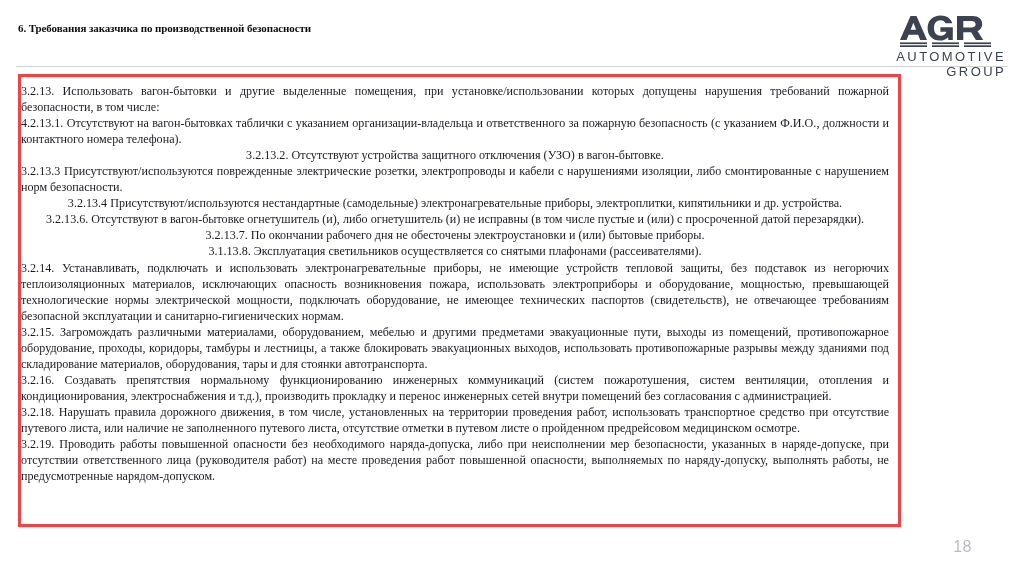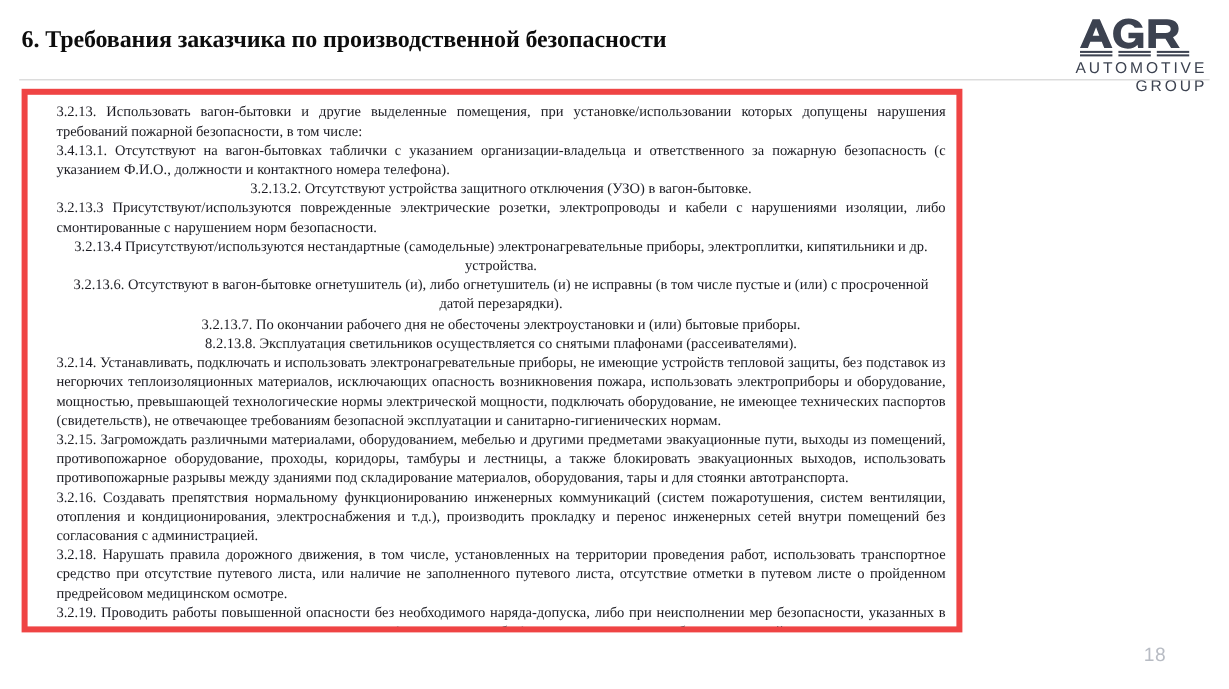--- a/index.html
+++ b/index.html
@@ -32,21 +32,21 @@
     top: 0;
     width: 1024px;
     height: 68px;
   }
 
   .slide-title {
     position: absolute;
     left: 18px;
     top: 22px;
     font-family: "Liberation Serif", "DejaVu Serif", serif;
-    font-size: 20px;
+    font-size: 11px;
     font-weight: bold;
     color: #0d0d0d;
     letter-spacing: -0.1px;
     white-space: nowrap;
   }
 
   .logo-block {
     position: absolute;
     right: 16px;
     top: 14px;
@@ -76,26 +76,26 @@
     width: 992px;
     height: 1px;
     background: #d4d4d4;
   }
 
   
   .content-box {
     position: absolute;
     left: 18px;
     top: 74px;
-    width: 784px;
+    width: 883px;
     height: 453px;
     box-sizing: border-box;
-    border: 5px solid #ef4444;
+    border: 3px solid #ef4444;
     background: #ffffff;
-    padding: 6px 9px 4px 24px;
+    padding: 6px 9px 4px 0;
     overflow: hidden;
   }
 
   .para {
     margin: 0;
     font-family: "Liberation Serif", "DejaVu Serif", serif;
     font-size: 12.1px;
     line-height: 16.05px;
     color: #1b1b22;
     text-align: justify;
@@ -157,27 +157,27 @@
         </g>
       </svg>
       <span class="logo-sub">AUTOMOTIVE GROUP</span>
     </div>
 
     <div class="header-rule"></div>
   </div>
 
   <div class="content-box">
     <p class="para">3.2.13. Использовать вагон-бытовки и другие выделенные помещения, при установке/использовании которых допущены нарушения требований пожарной безопасности, в том числе:</p>
-    <p class="para">3.4.13.1. Отсутствуют на вагон-бытовках таблички с указанием организации-владельца и ответственного за пожарную безопасность (с указанием Ф.И.О., должности и контактного номера телефона).</p>
+    <p class="para">4.2.13.1. Отсутствуют на вагон-бытовках таблички с указанием организации-владельца и ответственного за пожарную безопасность (с указанием Ф.И.О., должности и контактного номера телефона).</p>
     <p class="para last-nojustify">3.2.13.2. Отсутствуют устройства защитного отключения (УЗО) в вагон-бытовке.</p>
     <p class="para">3.2.13.3 Присутствуют/используются поврежденные электрические розетки, электропроводы и кабели с нарушениями изоляции, либо смонтированные с нарушением норм безопасности.</p>
     <p class="para last-nojustify">3.2.13.4 Присутствуют/используются нестандартные (самодельные) электронагревательные приборы, электроплитки, кипятильники и др. устройства.</p>
     <p class="para last-nojustify">3.2.13.6. Отсутствуют в вагон-бытовке огнетушитель (и), либо огнетушитель (и) не исправны (в том числе пустые и (или) с просроченной датой перезарядки).</p>
     <p class="para last-nojustify">3.2.13.7. По окончании рабочего дня не обесточены электроустановки и (или) бытовые приборы.</p>
-    <p class="para last-nojustify">8.2.13.8. Эксплуатация светильников осуществляется со снятыми плафонами (рассеивателями).</p>
+    <p class="para last-nojustify">3.1.13.8. Эксплуатация светильников осуществляется со снятыми плафонами (рассеивателями).</p>
     <p class="para">3.2.14. Устанавливать, подключать и использовать электронагревательные приборы, не имеющие устройств тепловой защиты, без подставок из негорючих теплоизоляционных материалов, исключающих опасность возникновения пожара, использовать электроприборы и оборудование, мощностью, превышающей технологические нормы электрической мощности, подключать оборудование, не имеющее технических паспортов (свидетельств), не отвечающее требованиям безопасной эксплуатации и санитарно-гигиенических нормам.</p>
     <p class="para">3.2.15. Загромождать различными материалами, оборудованием, мебелью и другими предметами эвакуационные пути, выходы из помещений, противопожарное оборудование, проходы, коридоры, тамбуры и лестницы, а также блокировать эвакуационных выходов, использовать противопожарные разрывы между зданиями под складирование материалов, оборудования, тары и для стоянки автотранспорта.</p>
     <p class="para">3.2.16. Создавать препятствия нормальному функционированию инженерных коммуникаций (систем пожаротушения, систем вентиляции, отопления и кондиционирования, электроснабжения и т.д.), производить прокладку и перенос инженерных сетей внутри помещений без согласования с администрацией.</p>
     <p class="para">3.2.18. Нарушать правила дорожного движения, в том числе, установленных на территории проведения работ, использовать транспортное средство при отсутствие путевого листа, или наличие не заполненного путевого листа, отсутствие отметки в путевом листе о пройденном предрейсовом медицинском осмотре.</p>
     <p class="para">3.2.19. Проводить работы повышенной опасности без необходимого наряда-допуска, либо при неисполнении мер безопасности, указанных в наряде-допуске, при отсутствии ответственного лица (руководителя работ) на месте проведения работ повышенной опасности, выполняемых по наряду-допуску, выполнять работы, не предусмотренные нарядом-допуском.</p>
   </div>
 
   <div class="page-number">18</div>
 
 </div>

